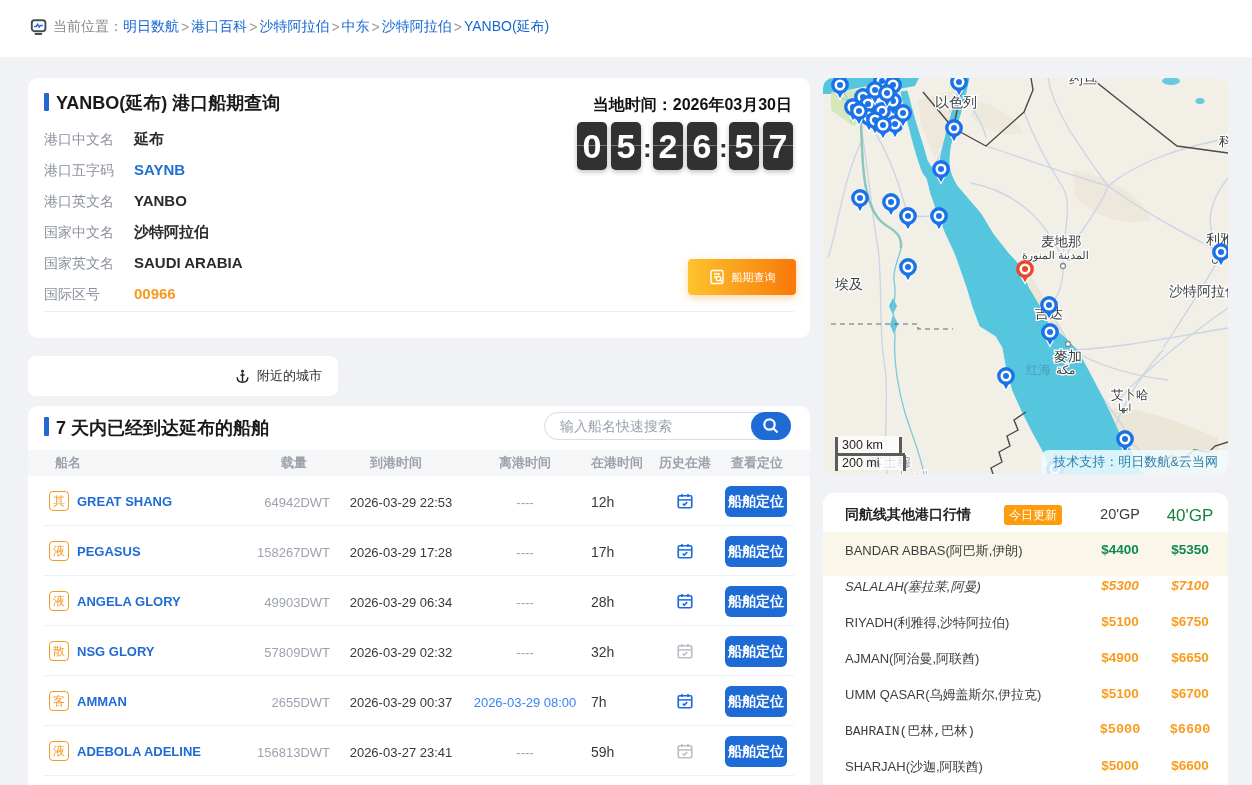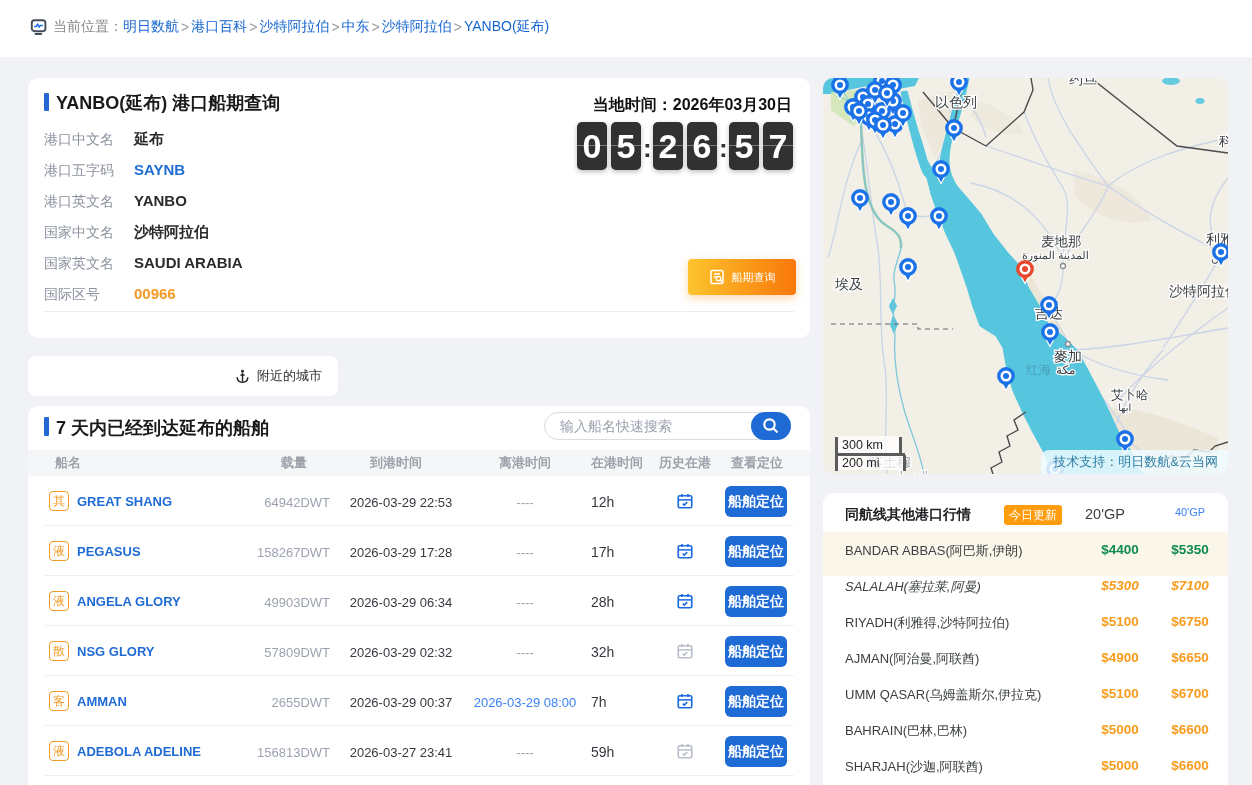--- a/index.html
+++ b/index.html
@@ -464,22 +464,22 @@
         </g>
       </g>
  </svg>
  <div class="abs" style="left:13px;top:358px;width:64px;height:17px;background:rgba(255,255,255,.75)"></div><div class="abs" style="left:13px;top:377px;width:68px;height:15px;background:rgba(255,255,255,.65)"></div><div class="abs" style="left:12px;top:375px;width:70px;height:2.5px;background:#5b5b5b"></div><div class="abs" style="left:12px;top:359px;width:2.5px;height:34px;background:#5b5b5b"></div><div class="abs" style="left:76px;top:359px;width:2.5px;height:16px;background:#5b5b5b"></div><div class="abs" style="left:80px;top:377px;width:2.5px;height:16px;background:#5b5b5b"></div><div class="abs" style="left:19px;top:360px;font-size:12.5px;color:#1f1f1f">300 km</div><div class="abs" style="left:19px;top:378px;font-size:12.5px;color:#1f1f1f">200 mi</div>
  <div class="abs" style="right:0;bottom:0;height:24px;padding:0 10px 0 12px;background:rgba(240,250,255,.85);border-radius:8px 0 10px 0;font-size:13px;color:#2e7fa6;line-height:24px">技术支持：明日数航&amp;云当网</div>
 </div>
 
 <div class="card" style="left:823px;top:493px;width:405px;height:292px;border-radius:10px 10px 0 0">
  <div class="abs" style="left:22px;top:13px;font-size:14px;font-weight:bold;color:#202124;letter-spacing:0">同航线其他港口行情</div>
  <div class="abs" style="left:181px;top:12px;width:58px;height:20px;background:#ff9c0d;border-radius:3px;color:#fff;font-size:12px;text-align:center;line-height:20px">今日更新</div>
- <div class="abs" style="left:262px;top:13px;width:70px;text-align:left;font-size:14.5px;color:#3c4043">20'GP</div>
- <div class="abs" style="left:332px;top:13px;width:70px;text-align:center;font-size:11px;color:#3b82f6">40'GP</div>
+ <div class="abs" style="left:262px;top:13px;width:70px;text-align:center;font-size:14.5px;color:#3c4043">20'GP</div>
+ <div class="abs" style="left:332px;top:13px;width:70px;text-align:center;font-size:17px;color:#15803d">40'GP</div>
  <div class="abs" style="left:0;top:39px;width:405px;height:1px;background:#f0f0f0"></div>
  <div id="prows" class="abs" style="left:0;top:39px;width:405px">
       <div class="prow" style="top:0px;background:#fbf6ea;">
  <div class="pname">BANDAR ABBAS(阿巴斯,伊朗)</div>
  <div class="p20" style="color:#0c8a50">$4400</div>
  <div class="p40" style="color:#0c8a50">$5350</div>
       </div>
       <div class="prow" style="top:36px;font-style:italic;">
  <div class="pname">SALALAH(塞拉莱,阿曼)</div>
  <div class="p20" style="">$5300</div>
@@ -493,21 +493,21 @@
       <div class="prow" style="top:108px;text-decoration:underline;">
  <div class="pname">AJMAN(阿治曼,阿联酋)</div>
  <div class="p20" style="">$4900</div>
  <div class="p40" style="">$6650</div>
       </div>
       <div class="prow" style="top:144px;">
  <div class="pname">UMM QASAR(乌姆盖斯尔,伊拉克)</div>
  <div class="p20" style="">$5100</div>
  <div class="p40" style="">$6700</div>
       </div>
-      <div class="prow" style="top:180px;">
+      <div class="prow" style="top:180px;font-family:Liberation Mono, monospace;">
  <div class="pname">BAHRAIN(巴林,巴林)</div>
  <div class="p20" style="">$5000</div>
  <div class="p40" style="">$6600</div>
       </div>
       <div class="prow" style="top:216px;">
  <div class="pname">SHARJAH(沙迦,阿联酋)</div>
  <div class="p20" style="">$5000</div>
  <div class="p40" style="">$6600</div>
       </div>
     </div>

